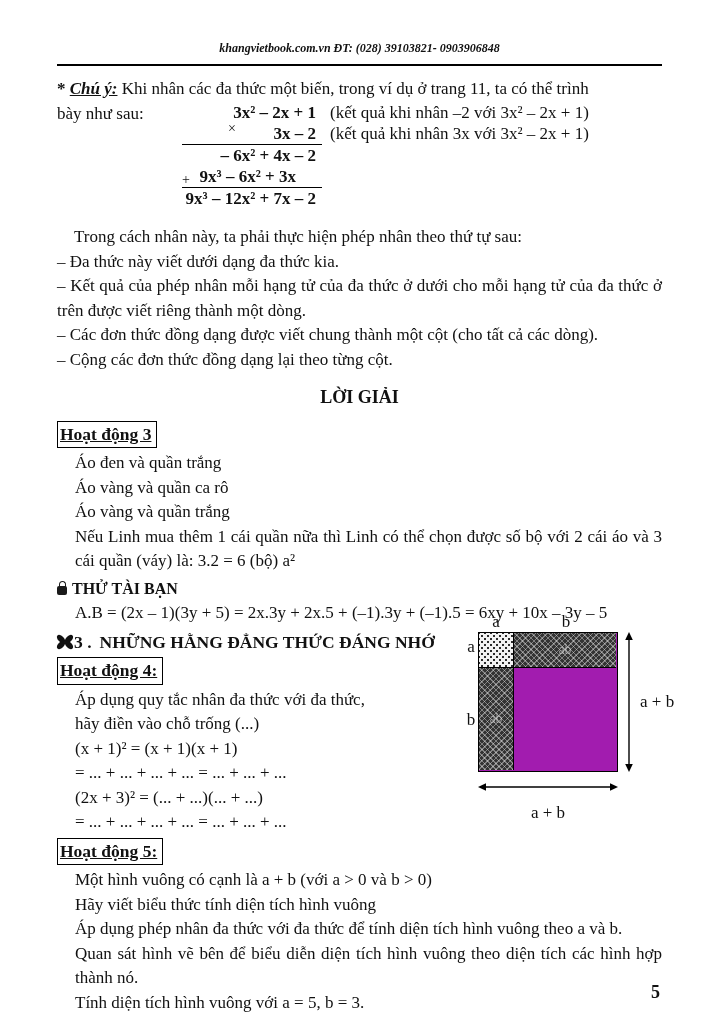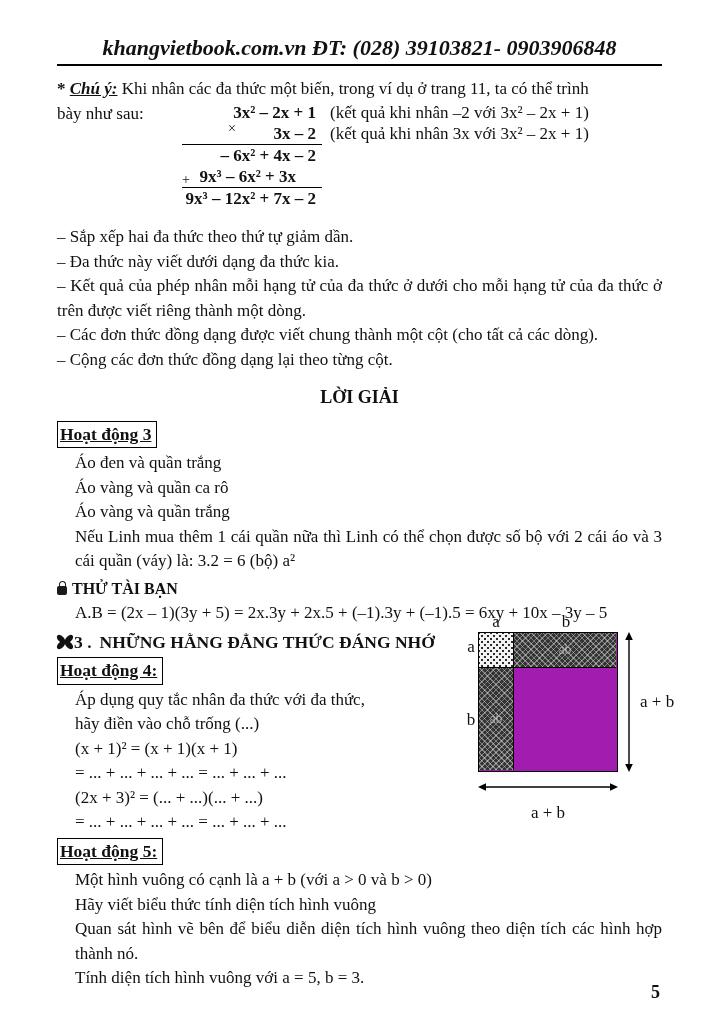--- a/index.html
+++ b/index.html
@@ -4,21 +4,21 @@
 <style>
   * { margin:0; padding:0; box-sizing:border-box; }
   html,body { background:#888; }
   .page {
     position:relative; width:718px; height:1020px; background:#ffffff;
     font-family:"Liberation Serif","DejaVu Serif",serif;
     font-size:17px; line-height:24.5px; color:#111;
     padding:36px 56px 0 57px; overflow:hidden; margin:0 auto;
   }
   
-  .hdr { text-align:center; font-weight:bold; font-style:italic; font-size:22px;
+  .hdr { text-align:center; font-weight:bold; font-style:italic; font-size:12px;
          padding-bottom:3px; border-bottom:2.5px solid #000; }
   
   .note { margin-top:11px; text-align:justify; }
   .note .star { font-weight:bold; }
   .note .title { font-weight:bold; font-style:italic; text-decoration:underline; }
   
   .mulrow { display:flex; margin-top:1px; }
   .mul-label { width:125px; }
   .mul-stack { position:relative; width:140px; font-weight:bold; }
   .mul-stack .r { text-align:right; padding-right:6px; height:21px; line-height:21px; }
@@ -117,21 +117,21 @@
       <div class="hline"></div>
       <div class="r">9x³ – 12x² + 7x – 2</div>
     </div>
     <div class="mul-comments">
       <div>(kết quả khi nhân –2 với 3x² – 2x + 1)</div>
       <div>(kết quả khi nhân 3x với 3x² – 2x + 1)</div>
     </div>
   </div>
 
   <div class="method">
-    <div class="it">– Sắp xếp hai đa thức theo thứ tự giảm dần.</div>
+    <div class="intro">Trong cách nhân này, ta phải thực hiện phép nhân theo thứ tự sau:</div>
     <div class="it">– Đa thức này viết dưới dạng đa thức kia.</div>
     <div class="it">– Kết quả của phép nhân mỗi hạng tử của đa thức ở dưới cho mỗi hạng tử của đa thức ở trên được viết riêng thành một dòng.</div>
     <div class="it">– Các đơn thức đồng dạng được viết chung thành một cột (cho tất cả các dòng).</div>
     <div class="it">– Cộng các đơn thức đồng dạng lại theo từng cột.</div>
   </div>
 
   <div class="loi-giai">LỜI GIẢI</div>
 
   <div>
     <div class="actbox">Hoạt động 3</div>
@@ -167,20 +167,21 @@
       <div class="ind">= ... + ... + ... + ... = ... + ... + ...</div>
       <div class="ind">(2x + 3)² = (... + ...)(... + ...)</div>
       <div class="ind">= ... + ... + ... + ... = ... + ... + ...</div>
     </div>
   </div>
 
   <div>
     <div class="actbox">Hoạt động 5:</div>
     <div class="ind">Một hình vuông có cạnh là a + b (với a &gt; 0 và b &gt; 0)</div>
     <div class="ind">Hãy viết biểu thức tính diện tích hình vuông</div>
+    <div class="ind just">Áp dụng phép nhân đa thức với đa thức để tính diện tích hình vuông theo a và b.</div>
     <div class="ind just">Quan sát hình vẽ bên để biểu diễn diện tích hình vuông theo diện tích các hình hợp thành nó.</div>
     <div class="ind">Tính diện tích hình vuông với a = 5, b = 3.</div>
   </div>
 
   <div class="diagram">
     <div class="d-toplabels">
       <span class="la">a</span>
       <span class="lb">b</span>
     </div>
     <div class="d-mid">

